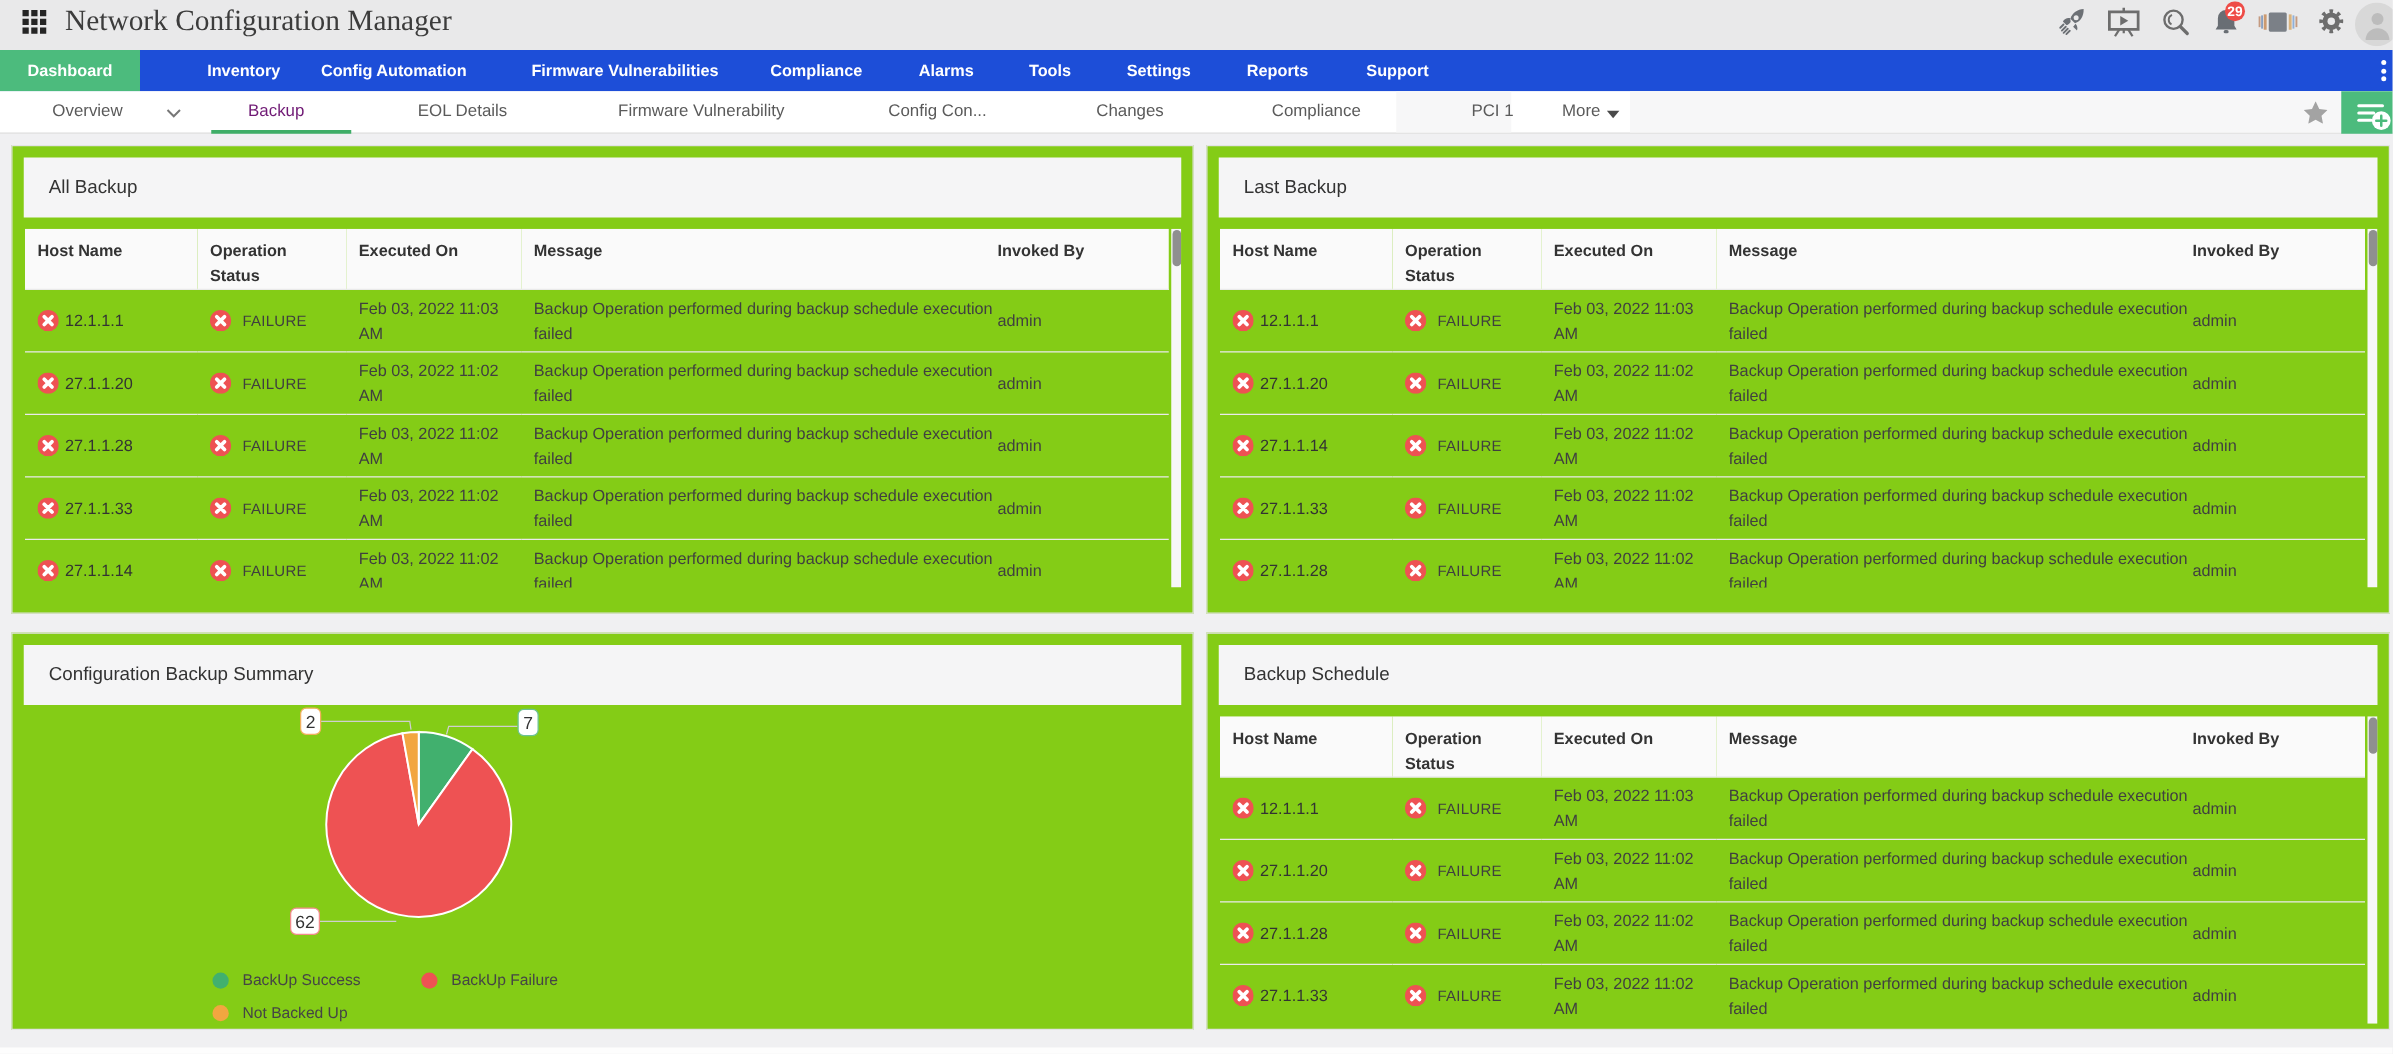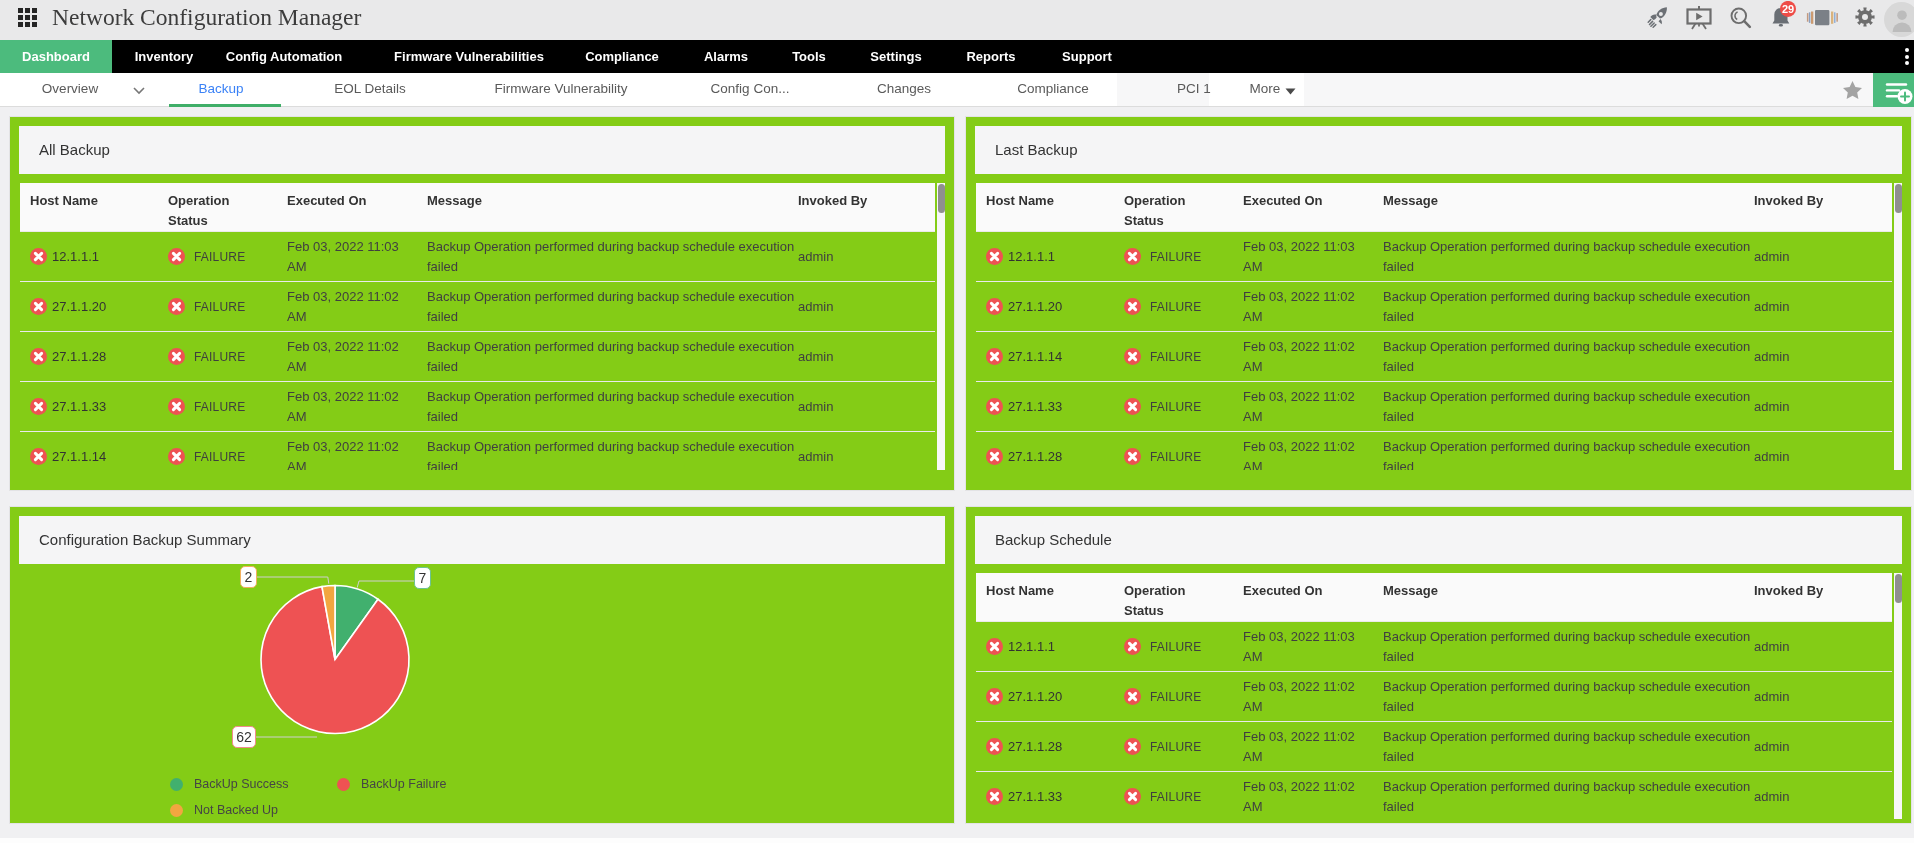--- a/index.html
+++ b/index.html
@@ -4,29 +4,29 @@
 <style>
 * { margin:0; padding:0; box-sizing:border-box; }
 html,body { width:1914px; height:843px; overflow:hidden; font-family:"Liberation Sans", sans-serif; background:#f0f0f2; }
 
 .hdr { position:absolute; left:0; top:0; width:1914px; height:40px; background:#e9e9ea; }
 .grid9 { position:absolute; left:18px; top:8px; width:20px; height:20px; display:grid; grid-template-columns:repeat(3,4.8px); grid-template-rows:repeat(3,4.8px); gap:2.4px; }
 .grid9 span { background:#252525; }
 .hdr .title { position:absolute; left:52px; top:4px; font-family:"Liberation Serif", serif; font-size:23.5px; color:#3c3c3c; }
 .hicon { position:absolute; top:0; }
 
-.nav { position:absolute; left:0; top:40px; width:1914px; height:33px; background:#000000; }
-.nav .item { position:absolute; top:0; height:27px; line-height:33px; color:#fff; font-size:13px; font-weight:700; transform:translateX(-50%); white-space:nowrap; }
+.nav { position:absolute; left:0; top:40px; width:1914px; height:33px; background:#1d4ed8; }
+.nav .item { position:absolute; top:0; height:27px; line-height:33px; color:#fff; font-size:13px; font-weight:700; transform:translateX(-50%); white-space:nowrap;margin-left:31px; }
 .nav .active { position:absolute; left:0; top:0; width:112px; height:33px; background:#4cbb7d; color:#fff; font-size:13px; font-weight:700; line-height:33px; text-align:center; }
 .navdots { position:absolute; right:3px; top:8px; width:8px; height:20px; }
 .navdots i { display:block; width:4px; height:4px; border-radius:50%; background:#fff; margin:0 auto 2.5px; }
 
 .subnav { position:absolute; left:0; top:73px; width:1914px; height:34px; background:#fff; border-bottom:1px solid #dcdcdc; }
 .subnav .tab { position:absolute; top:0; height:40px; line-height:32px; font-size:13.5px; color:#5a5a5a; transform:translateX(-50%); white-space:nowrap; }
-.subnav .tab.on { color:#3b82f6; }
+.subnav .tab.on { color:#701a75; }
 .underline { position:absolute; left:169px; top:31px; width:112px; height:3px; background:#3fae68; }
 .greenbtn { position:absolute; right:0; top:0; width:41px; height:34px; background:#4cbb7d; }
 
 .panel { position:absolute; background:#84cc16; border:1px solid #e3e3e5; }
 .pstrip { position:absolute; left:9px; right:9px; top:9px; height:48px; background:#f5f5f6; }
 .pstrip .t { position:absolute; left:20px; top:0; line-height:48px; font-size:15px; color:#333; }
 .twrap { position:absolute; left:10px; right:9px; top:66px; overflow:hidden; }
 table { border-collapse:collapse; table-layout:fixed; }
 th { text-align:left; font-size:13px; color:#333; font-weight:700; padding:8px 6px 0 10px; vertical-align:top; line-height:20px; background:#fafafa; height:48px; }
 td { font-size:13px; color:#404040; padding:0 6px 0 10px; vertical-align:middle; height:50px; line-height:20px; }

